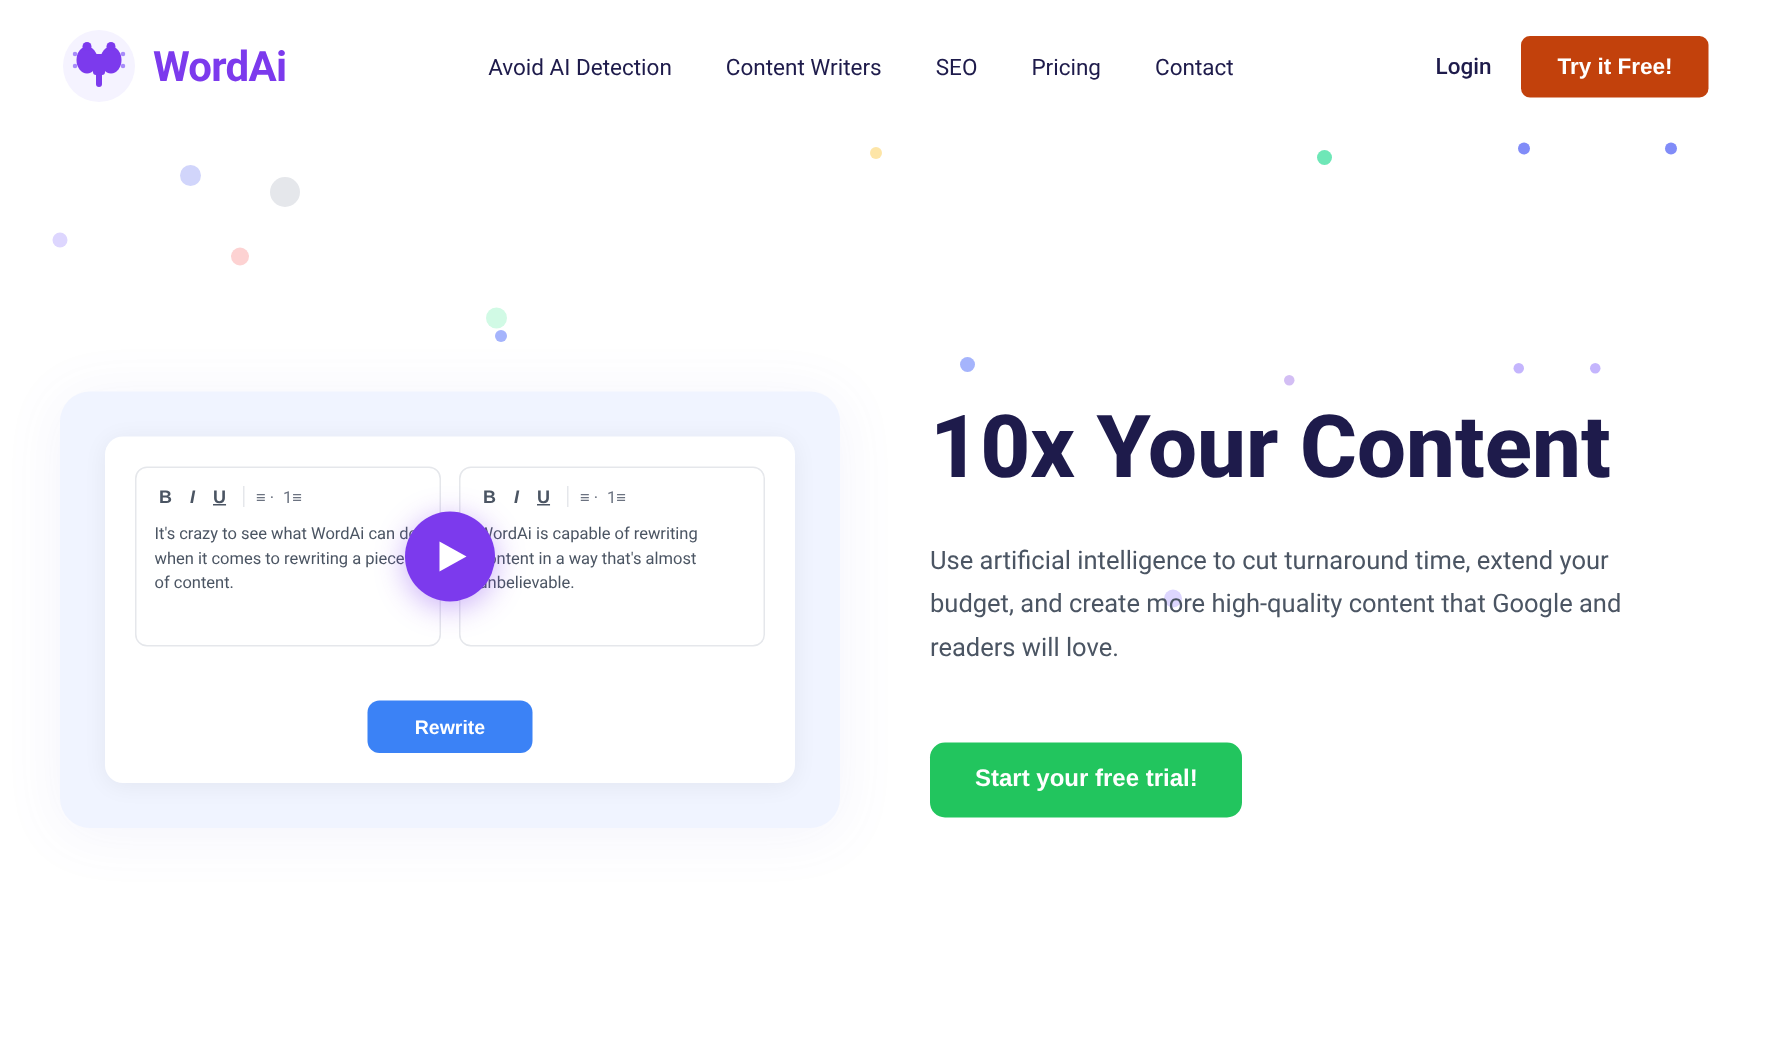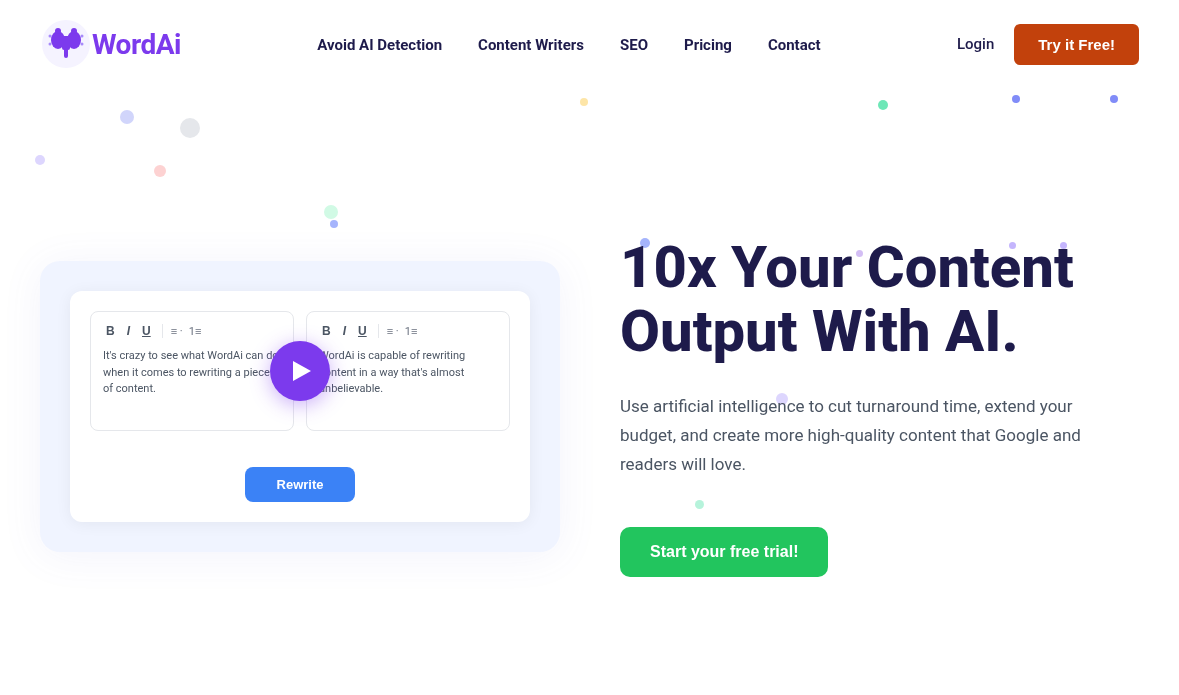--- a/index.html
+++ b/index.html
@@ -29,20 +29,21 @@
       align-items: center;
       justify-content: space-between;
       padding: 0 40px;
       height: 88px;
       background: #fff;
     }
 
     .logo-area {
       display: flex;
       align-items: center;
+      gap: 10px;
     }
 
     .logo-icon {
       width: 52px;
       height: 52px;
     }
 
     .logo-text {
       font-size: 28px;
       font-weight: 700;
@@ -54,21 +55,21 @@
       display: flex;
       align-items: center;
       gap: 36px;
       list-style: none;
     }
 
     .nav-links a {
       text-decoration: none;
       color: #1e1b4b;
       font-size: 15px;
-      font-weight: 700;
+      font-weight: 400;
     }
 
     .nav-right {
       display: flex;
       align-items: center;
       gap: 20px;
     }
 
     .btn-login {
       text-decoration: none;
@@ -364,19 +365,18 @@
           <button class="btn-rewrite">Rewrite</button>
         </div>
 
       </div>
     </div>
   </div>
 
   <div class="hero-content">
     <h1 class="hero-title">
       <span>10x Your Content</span><br>
-      <span>Output With AI.</span>
     </h1>
     <p class="hero-subtitle">Use artificial intelligence to cut turnaround time, extend your budget, and create more high-quality content that Google and readers will love.</p>
     <button class="btn-start">Start your free trial!</button>
   </div>
 
 </section>
 
 </body></html>

